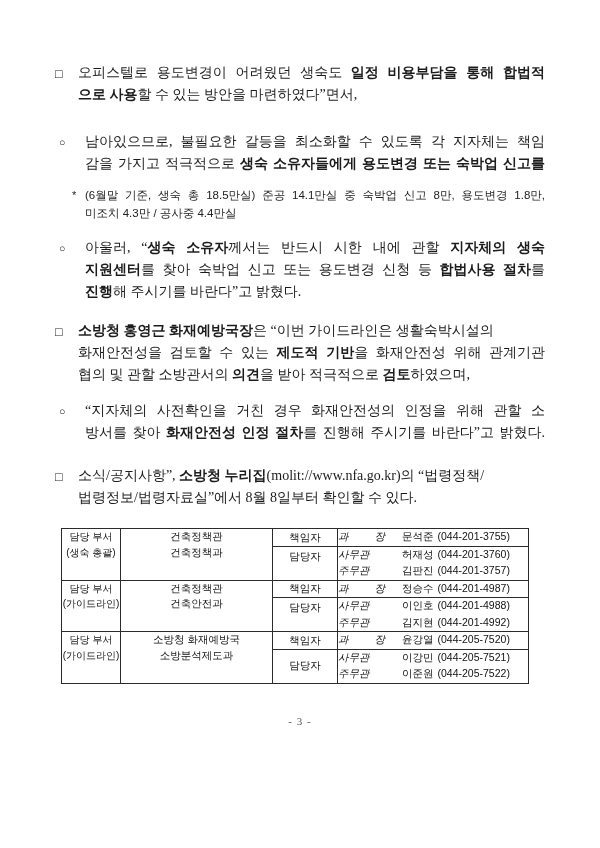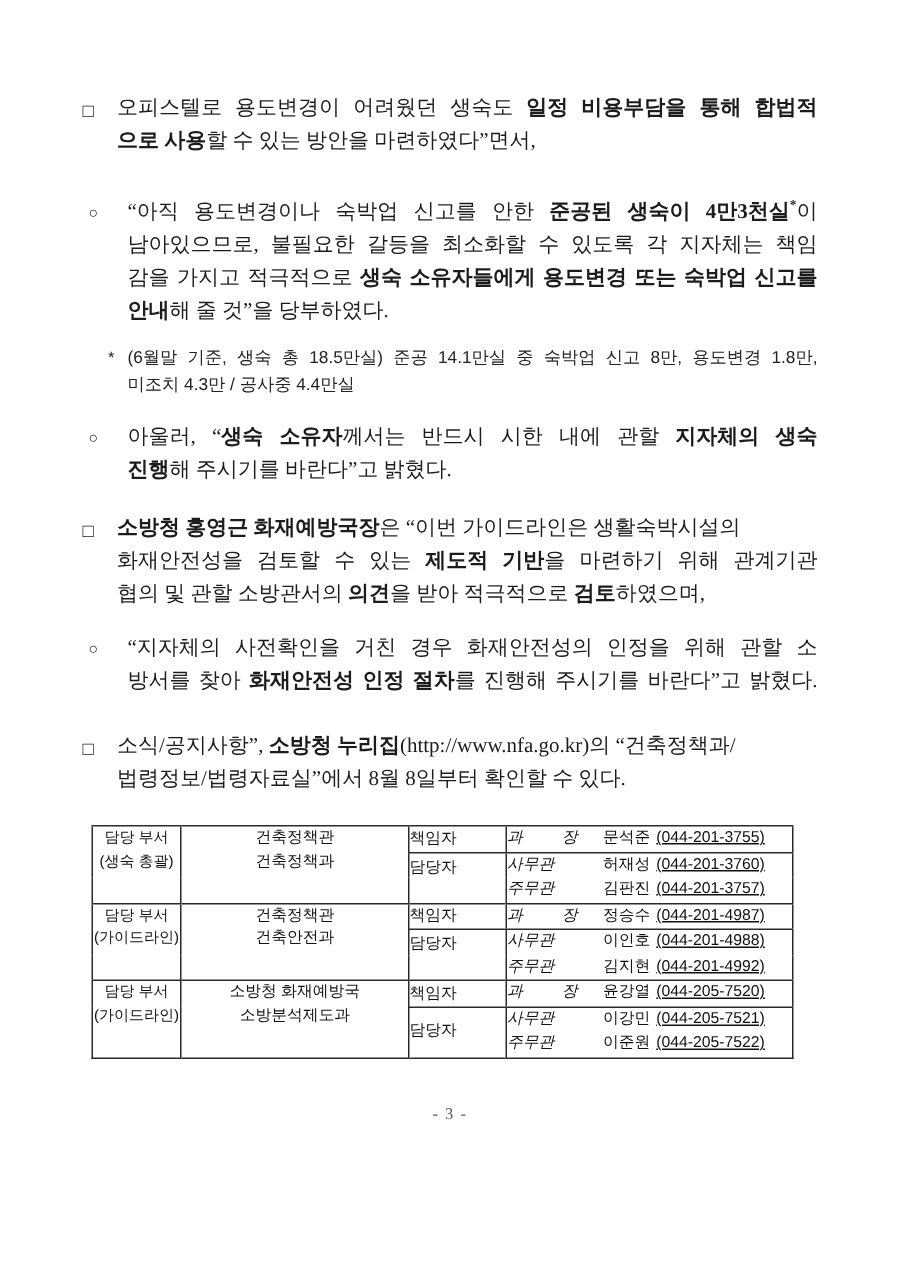--- a/index.html
+++ b/index.html
@@ -31,91 +31,90 @@
     border-collapse:collapse; margin-left:6px; width:467px; table-layout:fixed;
     font-family:"Liberation Sans", sans-serif; font-size:10.5px; color:#111;
     border:1.5px solid #2b2b2b;
   }
   .contact-table td { padding:0; height:15px; line-height:15.5px; border-left:1px solid #2b2b2b; }
   .contact-table td.c1 { border-left:none; }
   .contact-table tr.r1 td { border-top:1.2px solid #2b2b2b; }
   .contact-table tr.r1 td.c3, .contact-table tr.r1 td.c4 { border-bottom:1px solid #2b2b2b; }
   .c1 { text-align:center; vertical-align:top; font-size:10px; padding-top:1px; }
   .c2 { text-align:center; vertical-align:top; padding-top:1px; }
-  .c3 { text-align:left; }
+  .c3 { text-align:center; }
   .c3.staff.top { vertical-align:top; padding-top:2px; }
   .c3.staff.mid { vertical-align:middle; }
   .c4 { padding-left:17px; }
   .pos { display:inline-block; width:47px; text-align:justify; text-align-last:justify;font-style:italic; }
   .nm { margin-left:17px;font-family:Liberation Mono, monospace; }
-  .ph { margin-left:4px;text-decoration:underline; }
+  .ph { margin-left:4px; }
   .page-number {
     text-align:center; margin-top:31px; font-size:11px; color:#555; letter-spacing:1px;
   }
 </style>
 </head>
 <body>
 
 <div class="doc">
 
   <div class="para main mb25">
     <span class="marker">□</span>
     <div class="ptext">
         <div class="tline"><span>오피스텔로 용도변경이 어려웠던 생숙도 </span><span class="b">일정 비용부담을 통해 합법적</span></div>
         <div class="tline plain"><span class="b">으로 사용</span><span>할 수 있는 방안을 마련하였다”면서,</span></div>
       </div>
   </div>
 
   <div class="para sub mb12">
     <span class="marker">○</span>
     <div class="ptext">
-        <div class="tline"><span>“아직 용도변경이나 숙박업 신고를 안한 </span><span class="b">준공된 생숙이 4만3천실</span><sup class="b">*</sup><span>이</span></div>
         <div class="tline"><span>남아있으므로, 불필요한 갈등을 최소화할 수 있도록 각 지자체는 책임</span></div>
         <div class="tline"><span>감을 가지고 적극적으로 </span><span class="b">생숙 소유자들에게 용도변경 또는 숙박업 신고를</span></div>
-        <div class="tline plain"><span class="b">안내</span><span>해 줄 것”을 당부하였다.</span></div>
       </div>
   </div>
 
   <div class="footnote mb15">
     <span class="marker">*</span>
     <div class="ptext">
         <div class="tline"><span>(6월말 기준, 생숙 총 18.5만실) 준공 14.1만실 중 숙박업 신고 8만, 용도변경 1.8만,</span></div>
         <div class="tline plain"><span>미조치 4.3만 / 공사중 4.4만실</span></div>
       </div>
   </div>
 
   <div class="para sub mb17">
     <span class="marker">○</span>
     <div class="ptext">
         <div class="tline"><span>아울러, “</span><span class="b">생숙 소유자</span><span>께서는 반드시 시한 내에 관할 </span><span class="b">지자체의 생숙</span></div>
+        <div class="tline"><span class="b">지원센터</span><span>를 찾아 숙박업 신고 또는 용도변경 신청 등 </span><span class="b">합법사용 절차</span><span>를</span></div>
         <div class="tline plain"><span class="b">진행</span><span>해 주시기를 바란다”고 밝혔다.</span></div>
       </div>
   </div>
 
   <div class="para main mb14">
     <span class="marker">□</span>
     <div class="ptext">
         <div class="tline plain"><span class="b">소방청 홍영근 화재예방국장</span><span>은 “이번 가이드라인은 생활숙박시설의</span></div>
-        <div class="tline"><span>화재안전성을 검토할 수 있는 </span><span class="b">제도적 기반</span><span>을 마련하기 위해 관계기관</span></div>
+        <div class="tline"><span>화재안전성을 검토할 수 있는 </span><span class="b">제도적 기반</span><span>을 화재안전성 위해 관계기관</span></div>
         <div class="tline plain"><span>협의 및 관할 소방관서의 </span><span class="b">의견</span><span>을 받아 적극적으로 </span><span class="b">검토</span><span>하였으며,</span></div>
       </div>
   </div>
 
   <div class="para sub mb21">
     <span class="marker">○</span>
     <div class="ptext">
         <div class="tline"><span>“지자체의 사전확인을 거친 경우 화재안전성의 인정을 위해 관할 소</span></div>
         <div class="tline"><span>방서를 찾아 </span><span class="b">화재안전성 인정 절차</span><span>를 진행해 주시기를 바란다”고 밝혔다.</span></div>
       </div>
   </div>
 
   <div class="para main mb19">
     <span class="marker">□</span>
     <div class="ptext">
-        <div class="tline plain"><span>소식/공지사항”, </span><span class="b">소방청 누리집</span><span>(http://www.nfa.go.kr)의 “건축정책과/</span></div>
+        <div class="tline plain"><span>소식/공지사항”, </span><span class="b">소방청 누리집</span><span>(molit://www.nfa.go.kr)의 “법령정책/</span></div>
         <div class="tline plain"><span>법령정보/법령자료실”에서 8월 8일부터 확인할 수 있다.</span></div>
       </div>
   </div>
 
   <table class="contact-table">
     <colgroup>
       <col style="width:59px">
         <col style="width:152px">
         <col style="width:65px">
         <col style="width:191px">

